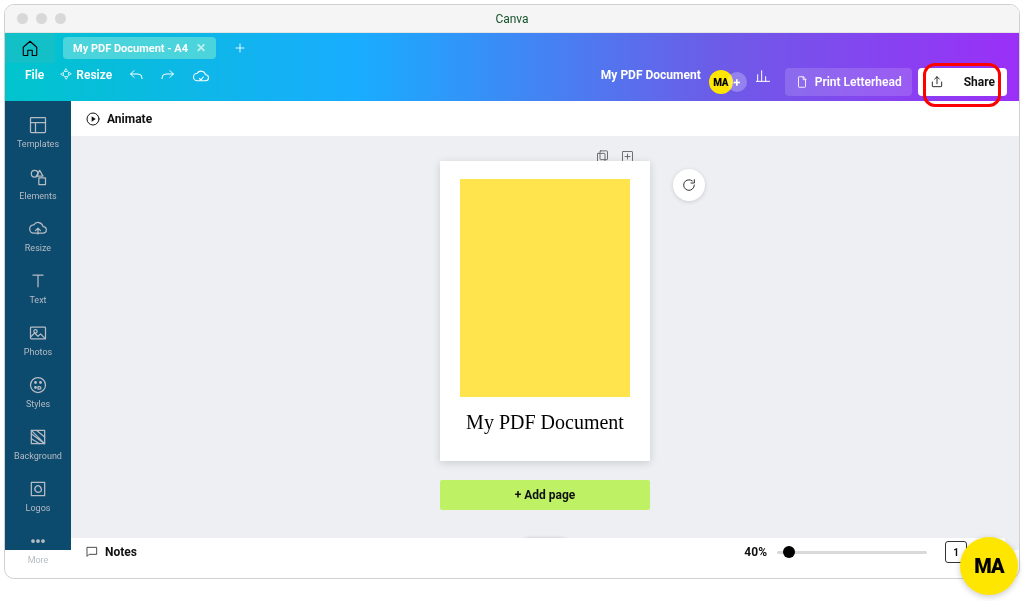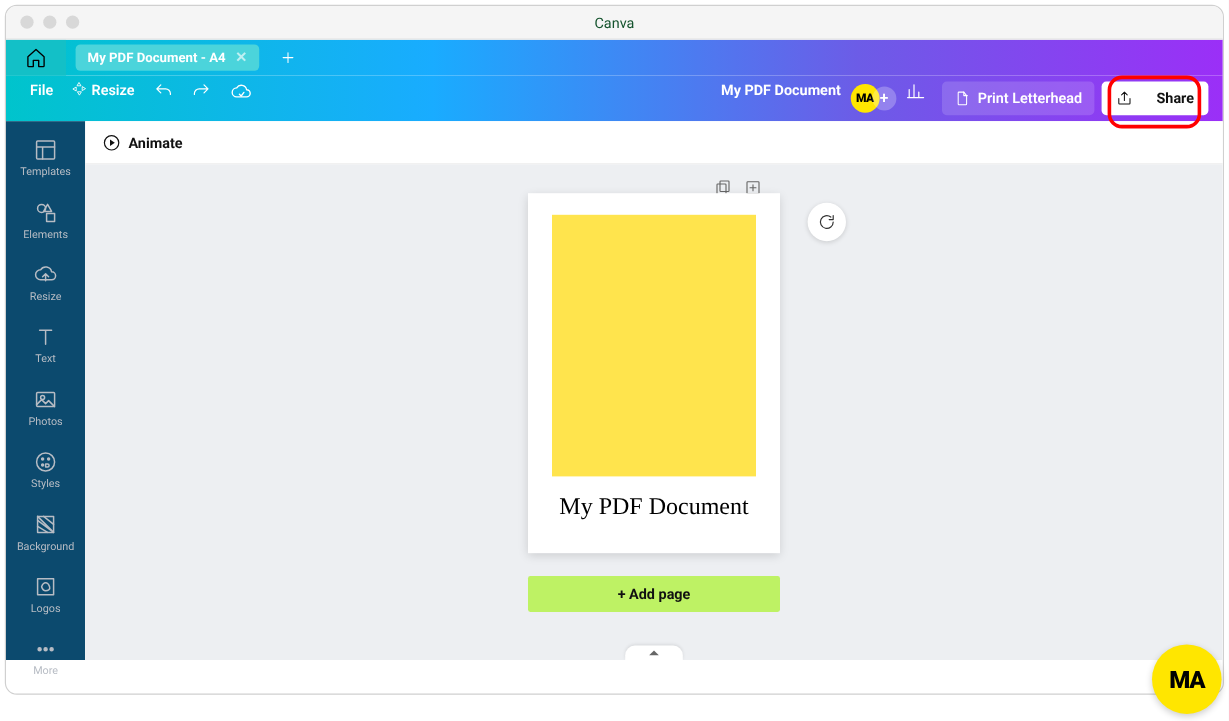--- a/index.html
+++ b/index.html
@@ -241,19 +241,34 @@
         <div class="page">
           <div class="yellow-block"></div>
           <div class="doc-title">My PDF Document</div>
         </div>
         <div class="add-page">+ Add page</div>
         <div class="page-flip-tab"></div>
       </div>
     </div>
   </div>
 
+  <div class="footer">
+    <svg width="14" height="14" viewBox="0 0 24 24" style="stroke:#333;margin-right:6px">
+        <path d="M4 4h16v12H7l-3 3z"></path>
+      </svg>
+    <span style="font-weight:700">Notes</span>
+    <div class="spacer"></div>
+    <span style="font-weight:700">40%</span>
+    <div class="zoom-track">
+        <div class="zoom-thumb"></div>
+      </div>
+    <div class="page-ind">1</div>
+    <svg width="16" height="16" viewBox="0 0 24 24" style="stroke:#333">
+        <path d="M4 9V4h5M20 9V4h-5M4 15v5h5M20 15v5h-5"></path>
+      </svg>
+  </div>
 
   <div class="share-highlight"></div>
 </div>
 
 <div class="ma-badge">
   <span>MA</span>
 </div>
 
 </body></html>

